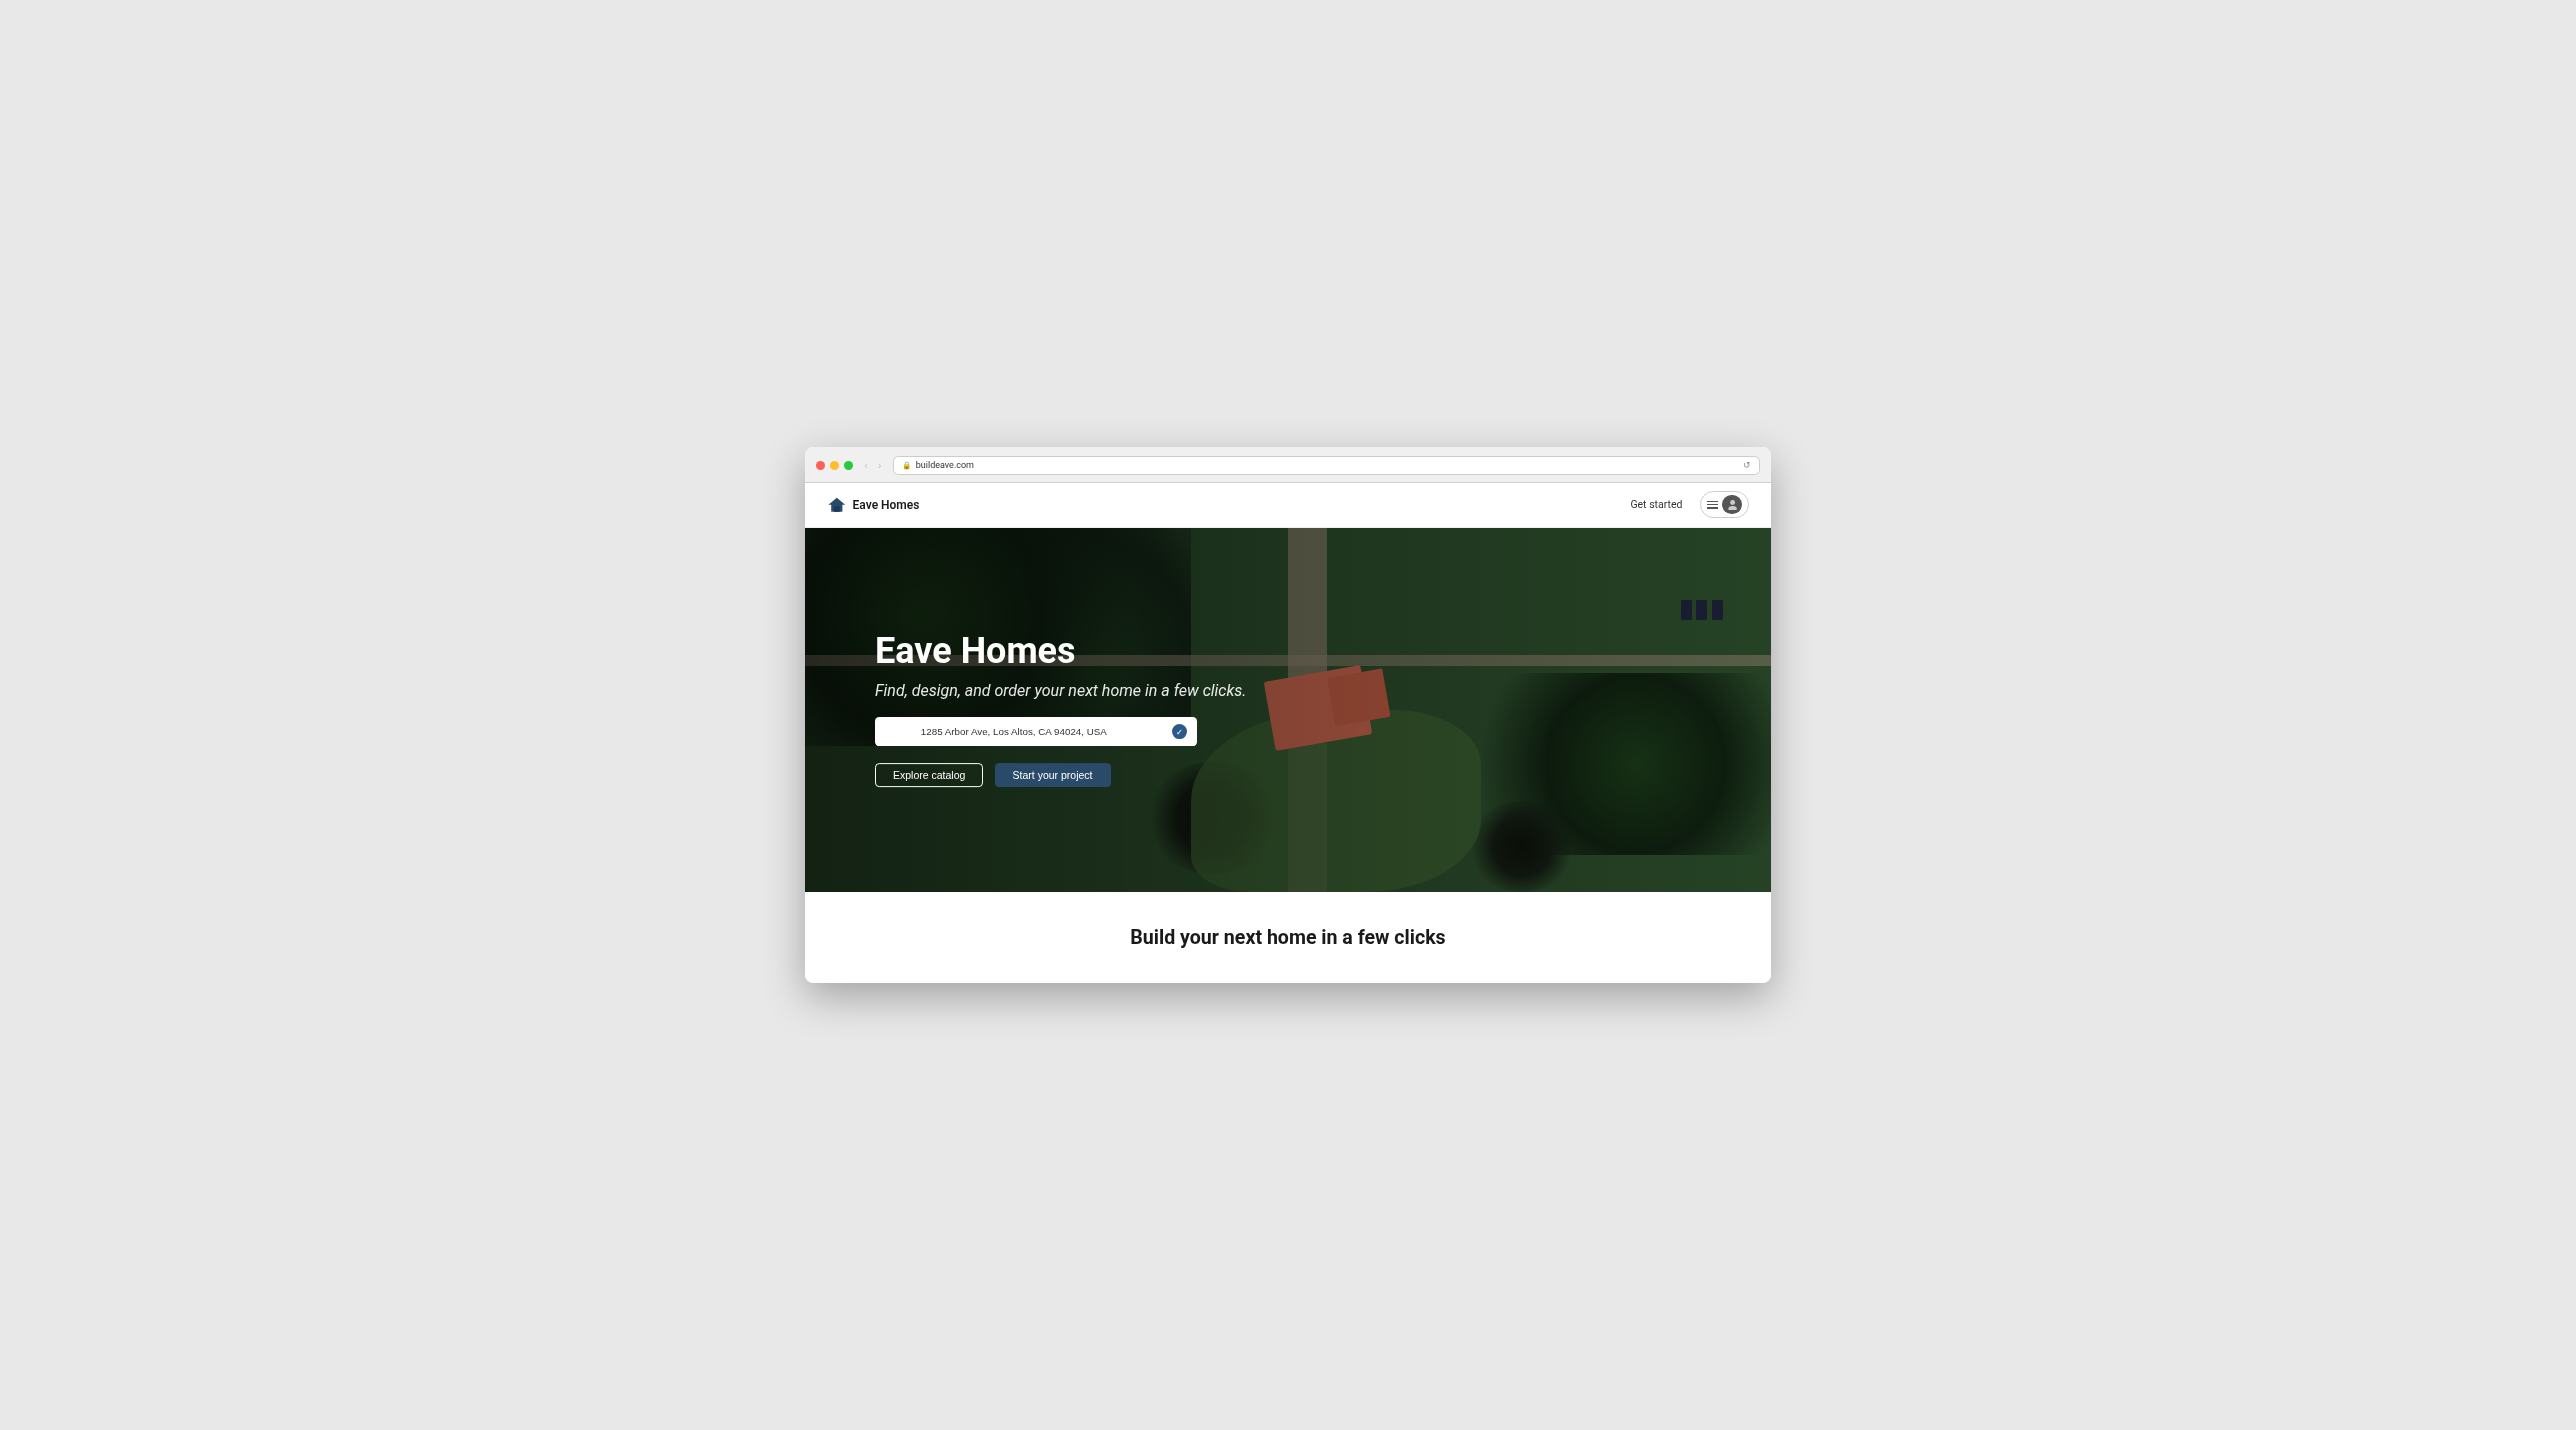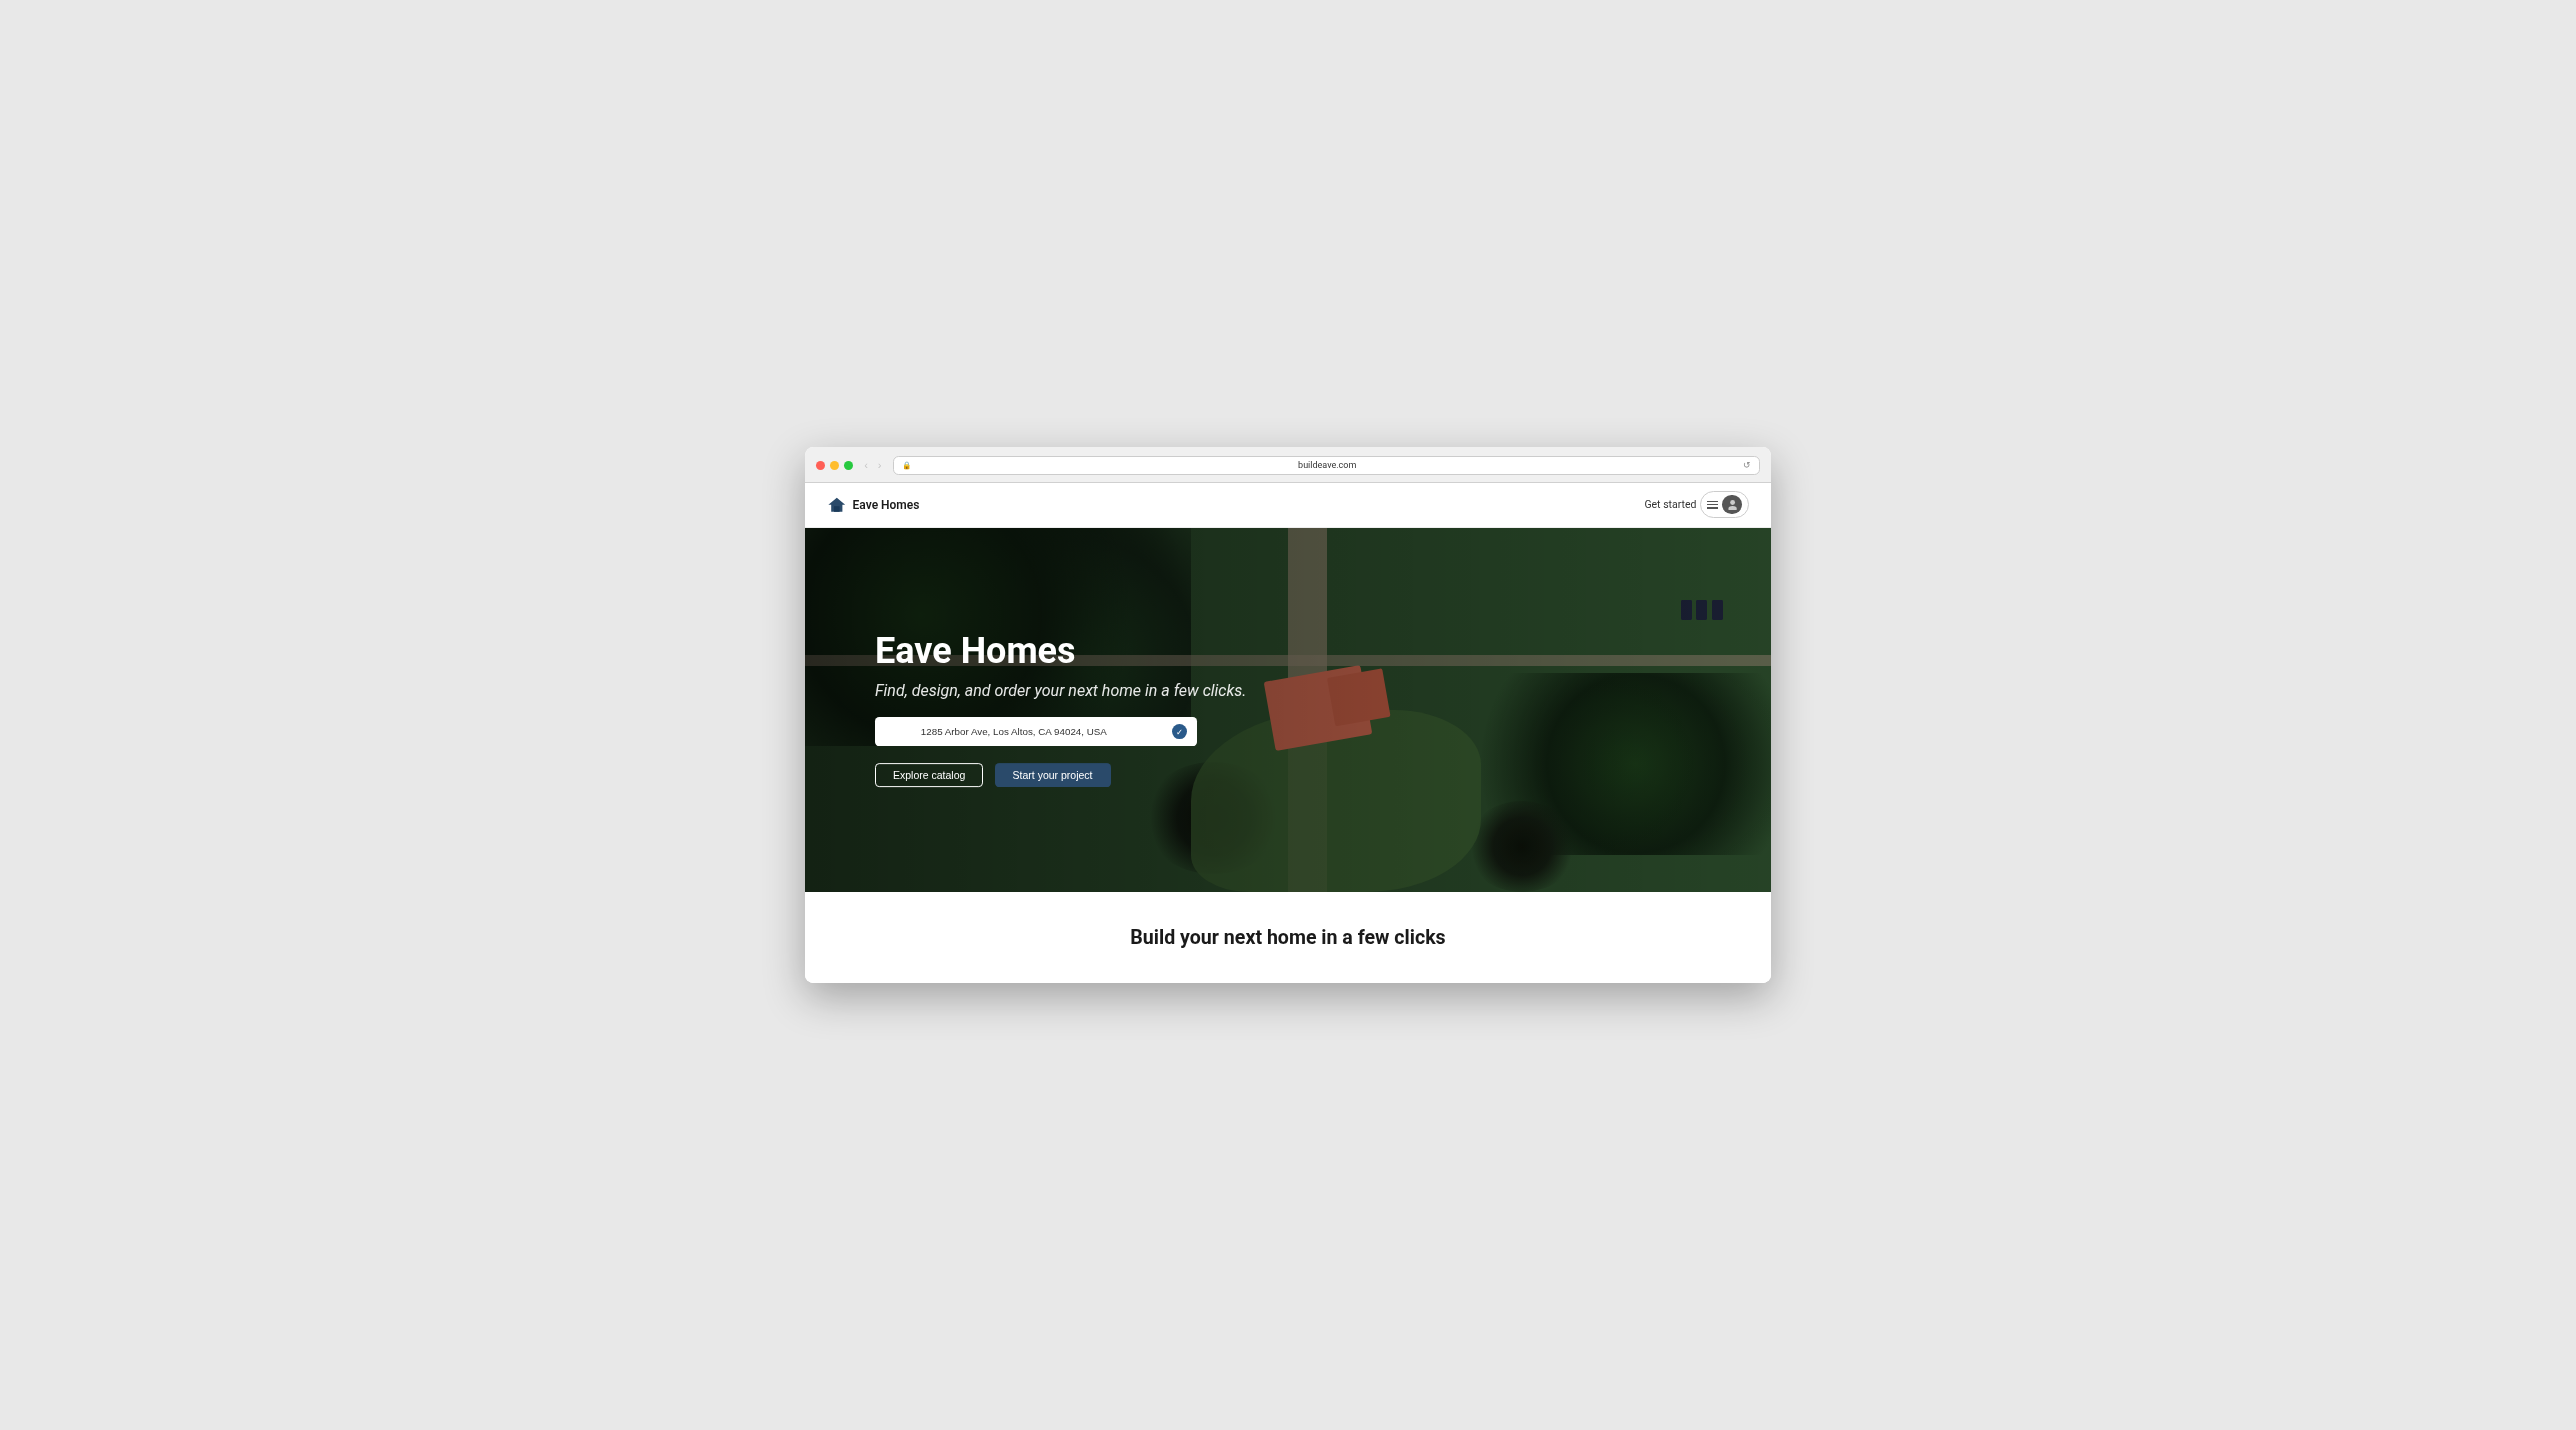--- a/index.html
+++ b/index.html
@@ -81,21 +81,21 @@
 
     .lock-icon {
       color: #888;
       font-size: 7.7px;
     }
 
     .address-bar-text {
       font-size: 9px;
       color: #333;
       flex: 1;
-      text-align: center;
+      text-align: left;
     }
 
     .refresh-btn {
       background: none;
       border: none;
       cursor: pointer;
       color: #888;
       font-size: 9px;
     }
 
@@ -131,21 +131,21 @@
 
     .brand-name {
       font-size: 12px;
       font-weight: 600;
       color: #1a1a1a;
     }
 
     .navbar-right {
       display: flex;
       align-items: center;
-      gap: 4px;
+      gap: 18px;
     }
 
     .get-started-link {
       font-size: 10.5px;
       color: #333;
       text-decoration: none;
       cursor: pointer;
     }
 
     .menu-avatar {

